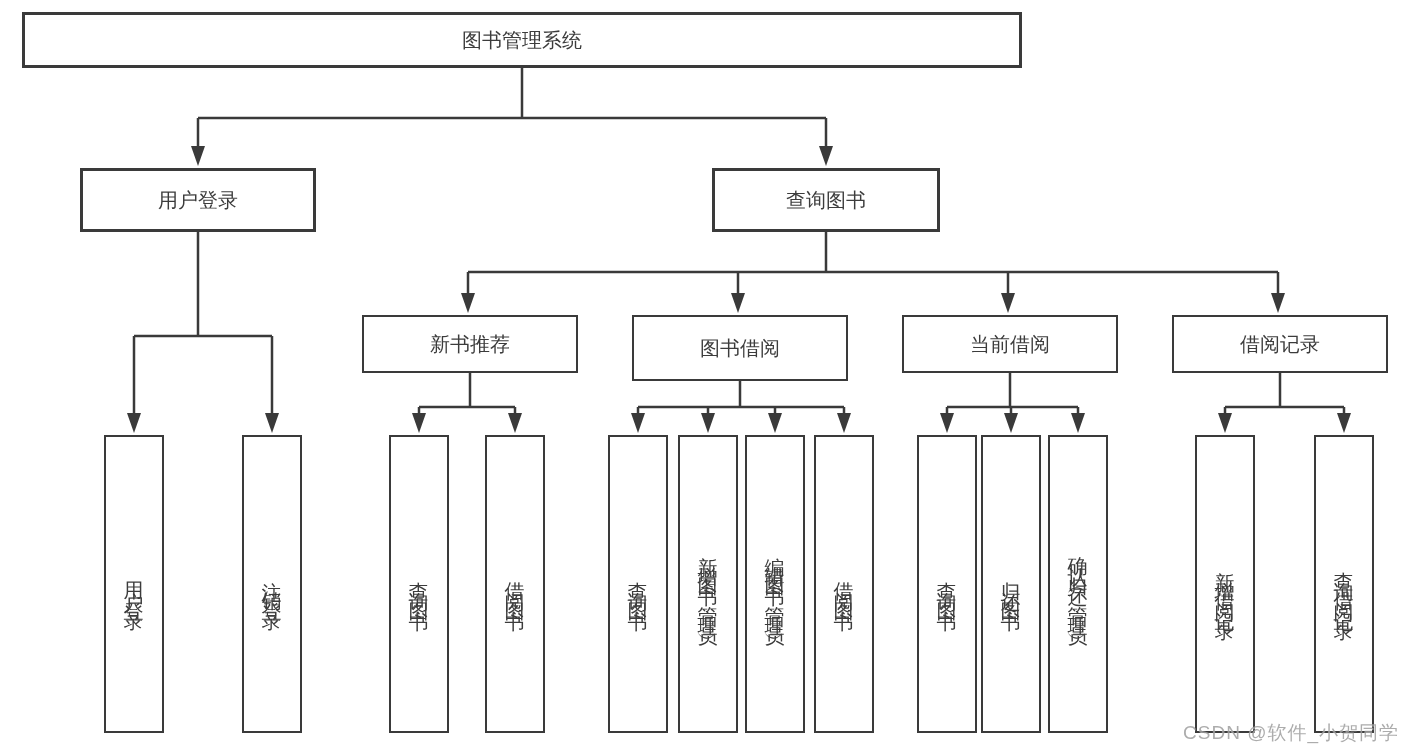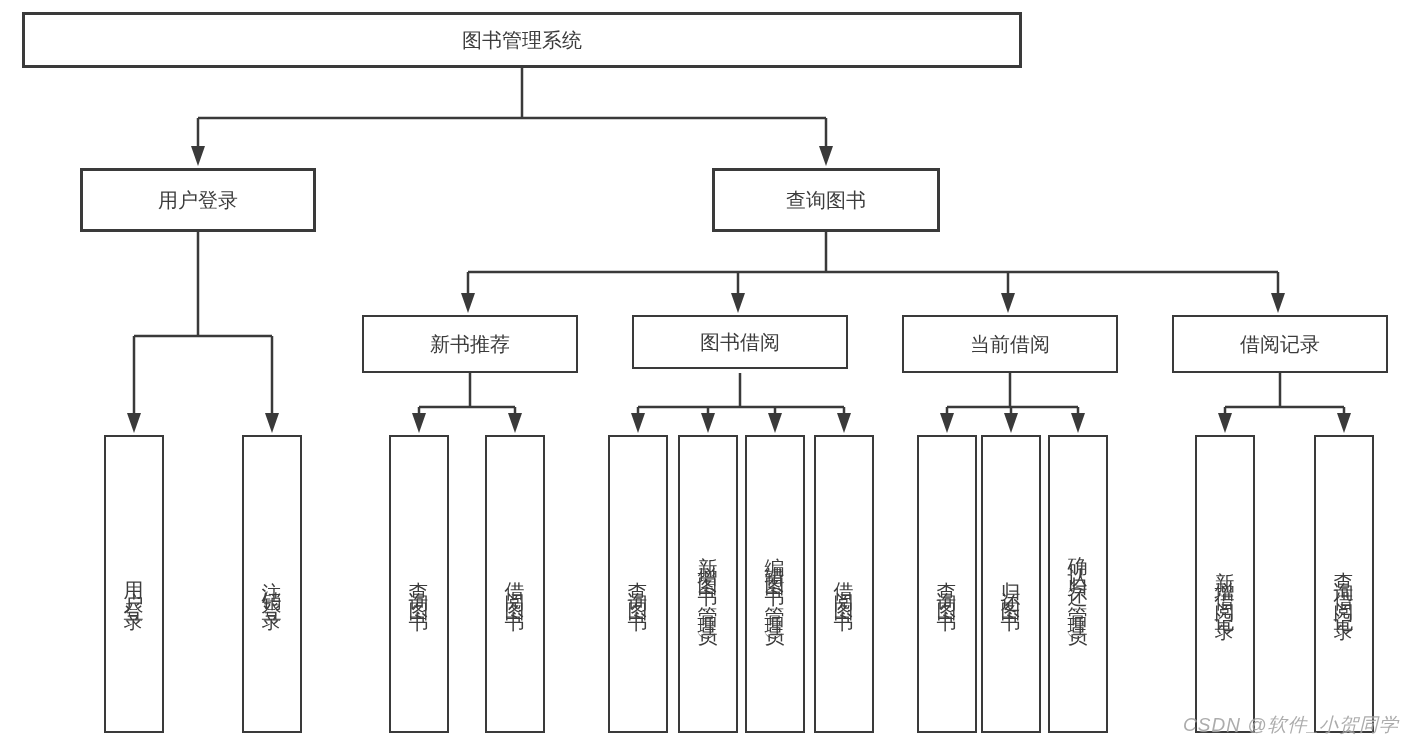--- a/index.html
+++ b/index.html
@@ -49,28 +49,27 @@
   .node.major { border-width: 3px; }
   .v-node {
     writing-mode: vertical-rl;
     text-orientation: mixed;
     letter-spacing: 10px;
     padding-top: 4px;
   }
   .watermark {
     position: absolute;
     right: 6px;
-    bottom: 9px;
+    bottom: 1px;
     font-size: 19px;
     letter-spacing: 1px;
     color: var(--watermark);
     opacity: 0.85;
     z-index: 10;
     text-shadow: 0 1px 1px rgba(255,255,255,0.7);
-    font-style: italic;
   }
 </style>
 </head>
 <body>
 
 <div class="stage">
 
   <svg class="wires" viewBox="0 0 1405 747" xmlns="http://www.w3.org/2000/svg">
 
     <g>
@@ -139,21 +138,21 @@
       <polygon class="arrowhead" points="1337,413 1351,413 1344,433"></polygon>
     </g>
   </svg>
 
   <div class="node major" style="left:22px; top:12px; width:1000px; height:56px;">图书管理系统</div>
 
   <div class="node major" style="left:80px; top:168px; width:236px; height:64px;">用户登录</div>
   <div class="node major" style="left:712px; top:168px; width:228px; height:64px;">查询图书</div>
 
   <div class="node" style="left:362px; top:315px; width:216px; height:58px;">新书推荐</div>
-  <div class="node" style="left:632px; top:315px; width:216px; height:54px;">图书借阅</div>
+  <div class="node" style="left:632px; top:315px; width:216px; height:66px;">图书借阅</div>
   <div class="node" style="left:902px; top:315px; width:216px; height:58px;font-family:Liberation Serif, serif;">当前借阅</div>
   <div class="node" style="left:1172px; top:315px; width:216px; height:58px;font-family:Liberation Serif, serif;">借阅记录</div>
 
   <div class="node v-node" style="left:104px; top:435px; width:60px; height:298px;">用户登录</div>
   <div class="node v-node" style="left:242px; top:435px; width:60px; height:298px;">注销登录</div>
 
   <div class="node v-node" style="left:389px; top:435px; width:60px; height:298px;">查询图书</div>
   <div class="node v-node" style="left:485px; top:435px; width:60px; height:298px;">借阅图书</div>
 
   <div class="node v-node" style="left:608px; top:435px; width:60px; height:298px;">查询图书</div>

